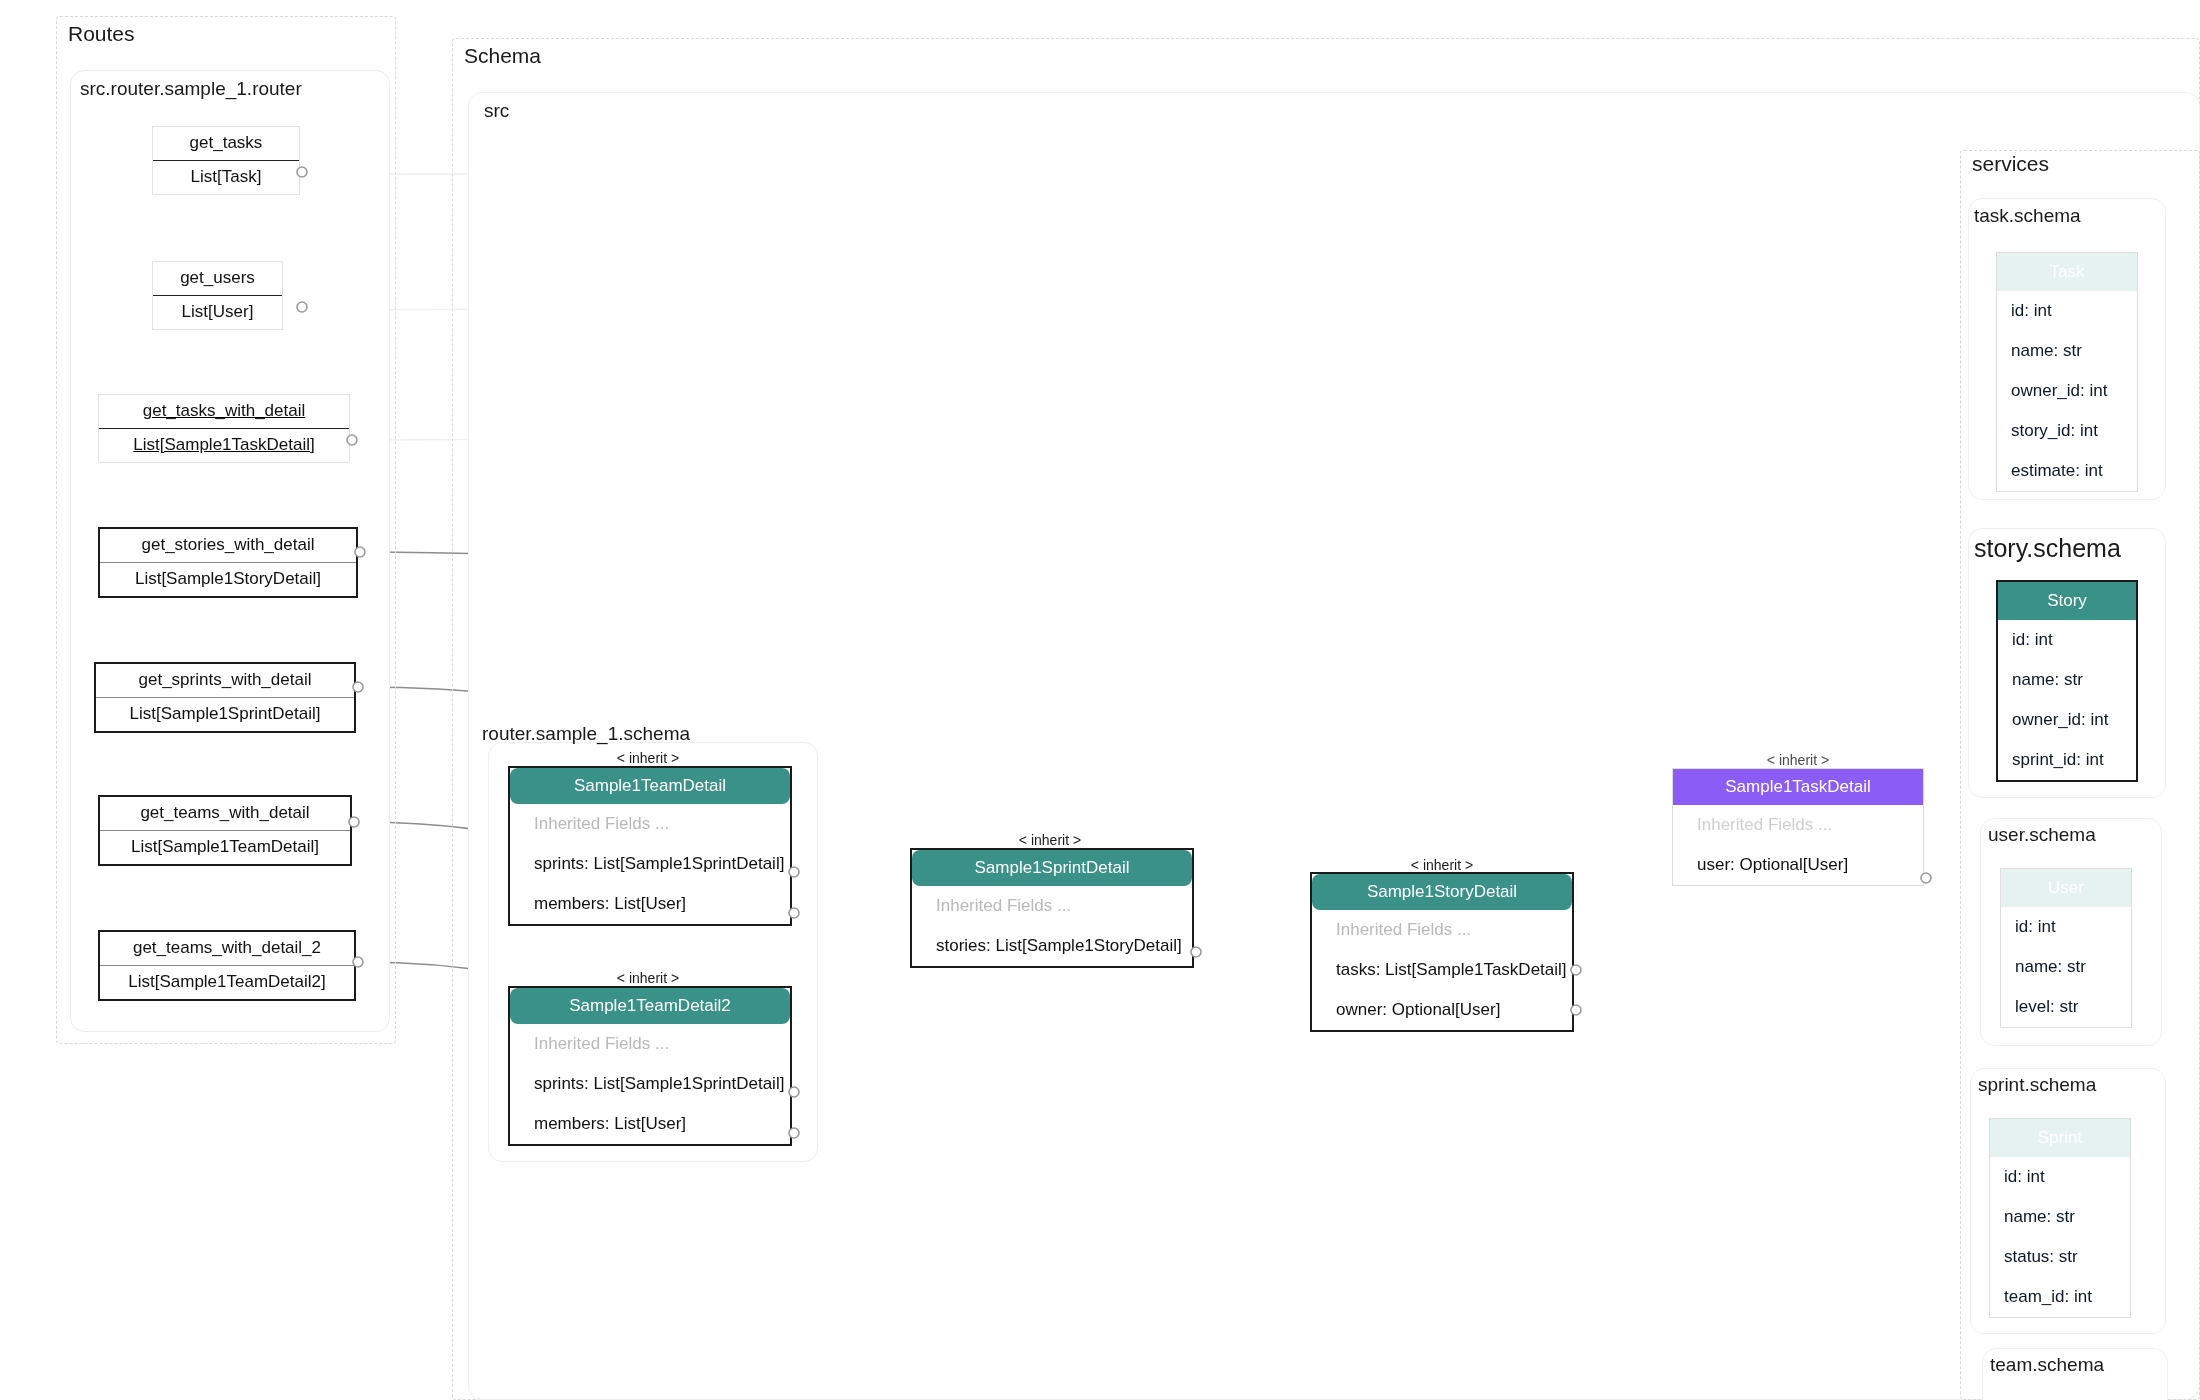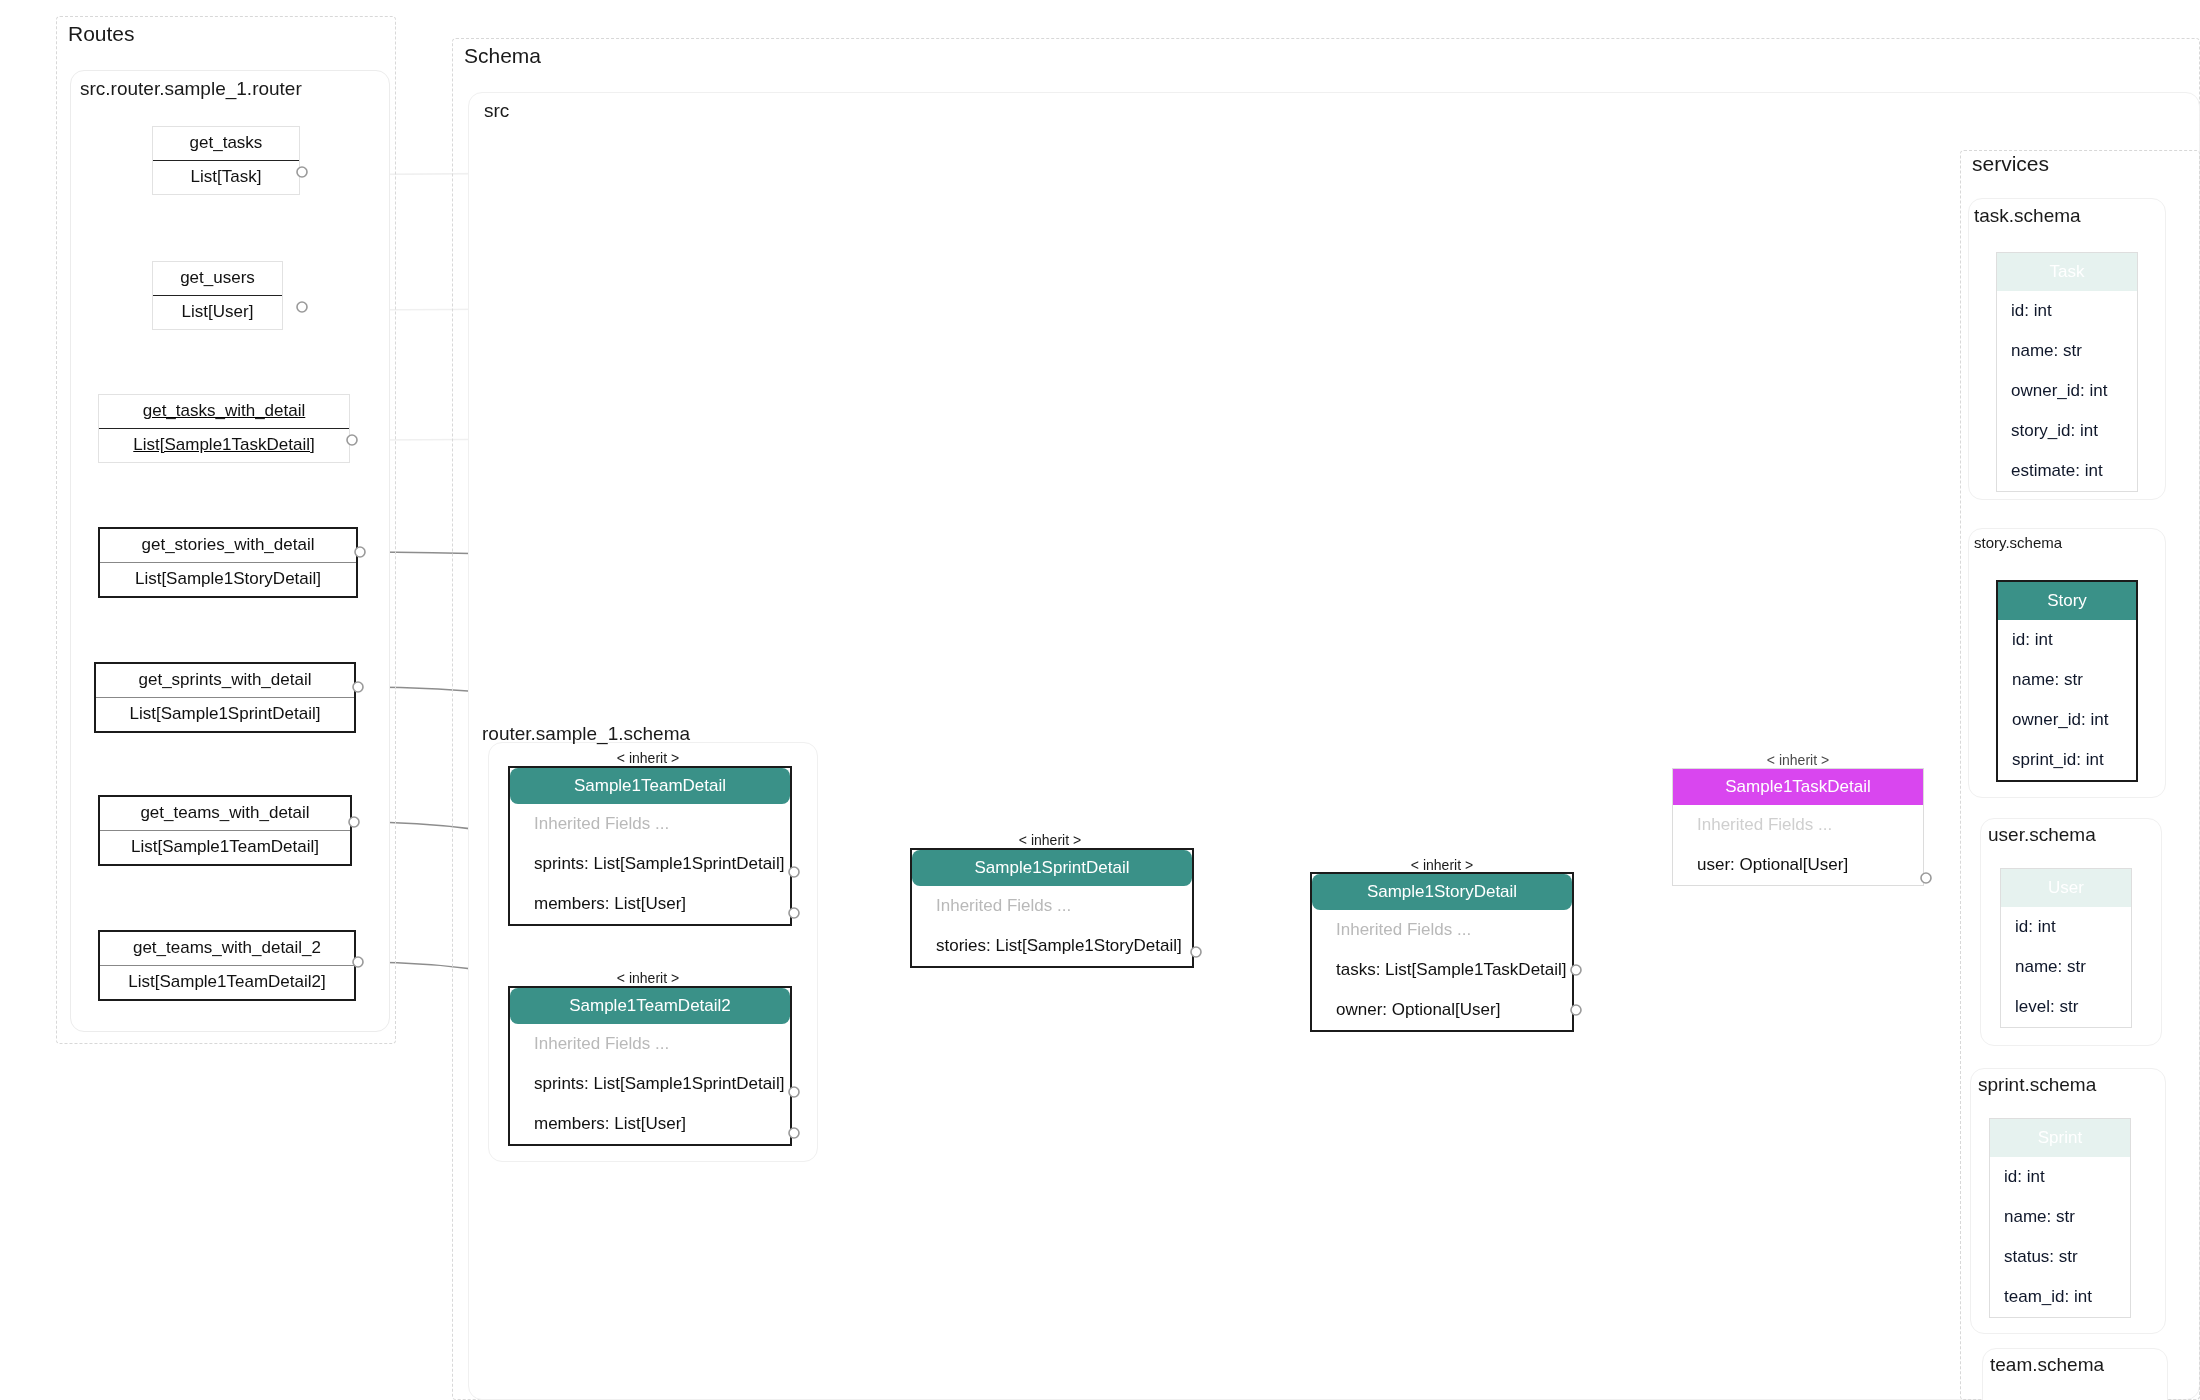--- a/index.html
+++ b/index.html
@@ -72,21 +72,21 @@
   .card.active { border: 2px solid #1b1b1b; }
   .card.muted  { border: 1px solid #dcdcdc; }
   .card .chead {
     text-align: center;
     font-size: 17px;
     padding: 8px 12px;
     color: #ffffff;
     white-space: nowrap;
   }
   .card.active .chead { background: #3a9188; border-radius: 8px; }
-  .card.muted  .chead { background: #d946ef; color: #ffffff; }
+  .card.muted  .chead { background: #8b5cf6; color: #ffffff; }
   .card .crow {
     font-size: 17px;
     color: #111;
     padding: 10px 24px;
     white-space: nowrap;
   }
   .card .crow.inherited { color: #b9b9b9; }
   .card.muted .crow.inherited { color: #cfcfcf; }
 
   .inherit-tag {
@@ -302,21 +302,21 @@
   <div class="ecard muted" style="left:1996px; top:252px; width:142px;">
     <div class="ehead">Task</div>
     <div class="erow">id: int</div>
     <div class="erow">name: str</div>
     <div class="erow">owner_id: int</div>
     <div class="erow">story_id: int</div>
     <div class="erow">estimate: int</div>
   </div>
 
   <div class="group-round faint" style="left:1968px; top:528px; width:198px; height:270px;"></div>
-  <div class="group-title" style="left:1974px; top:534px; font-size:15px;">story.schema</div>
+  <div class="group-title" style="left:1974px; top:534px; font-size:25px;">story.schema</div>
   <div class="ecard active" style="left:1996px; top:580px; width:142px;">
     <div class="ehead">Story</div>
     <div class="erow">id: int</div>
     <div class="erow">name: str</div>
     <div class="erow">owner_id: int</div>
     <div class="erow">sprint_id: int</div>
   </div>
 
   <div class="group-round faint" style="left:1980px; top:818px; width:182px; height:228px;"></div>
   <div class="group-title" style="left:1988px; top:824px; font-size:19px;">user.schema</div>

